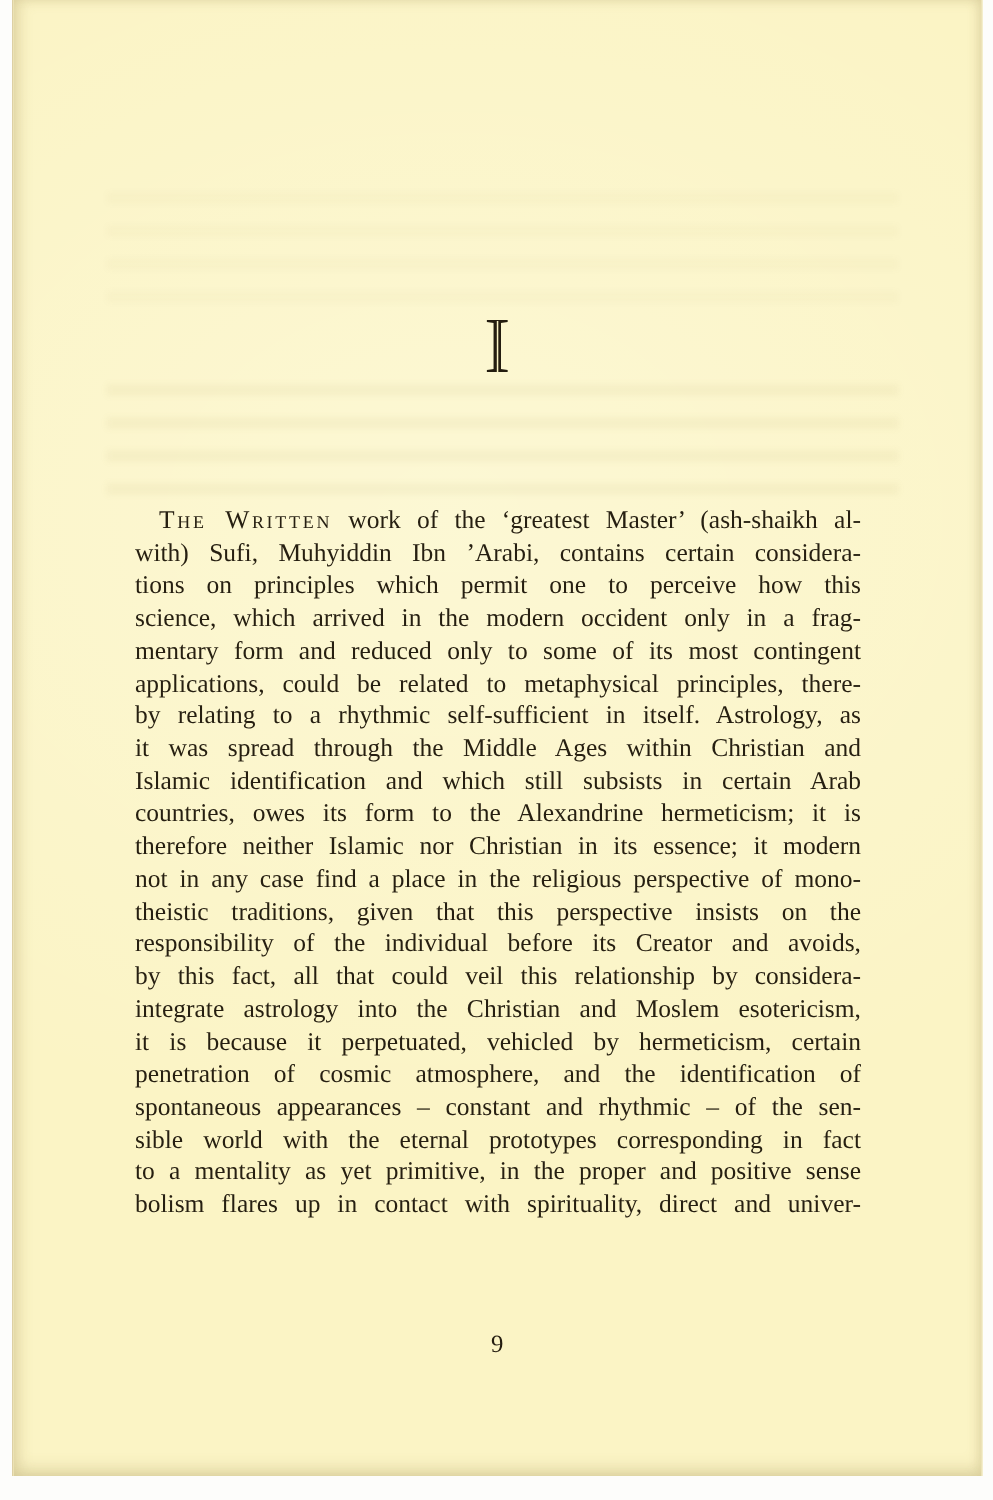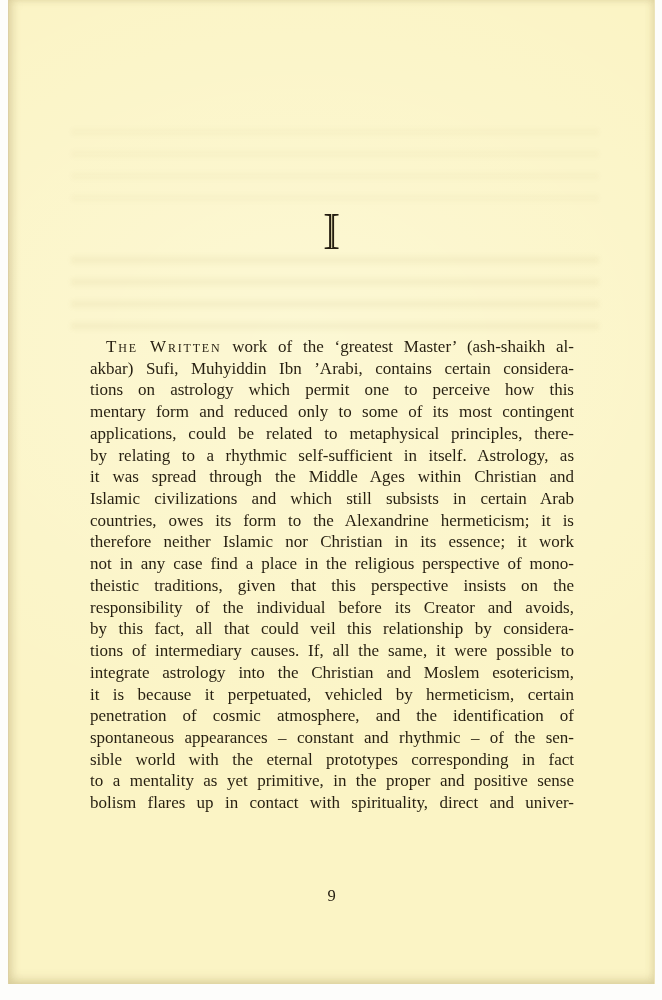--- a/index.html
+++ b/index.html
@@ -85,34 +85,34 @@
   <div class="bleed bleed-lower"></div>
 
   <div class="chapter-numeral">
     <span class="glyph">I</span>
   </div>
 
   <div class="text-block">
     <div class="line first">
       <span class="lead">The Written</span><span> work of the ‘greatest Master’ (ash-shaikh al-</span>
     </div>
-    <div class="line">akbar) Sufi, Muhyiddin Ibn ’Arabi, contains certain considera-</div>
-    <div class="line">tions on astrology which permit one to perceive how this</div>
+    <div class="line">with) Sufi, Muhyiddin Ibn ’Arabi, contains certain considera-</div>
+    <div class="line">tions on principles which permit one to perceive how this</div>
+    <div class="line">science, which arrived in the modern occident only in a frag-</div>
     <div class="line">mentary form and reduced only to some of its most contingent</div>
     <div class="line">applications, could be related to metaphysical principles, there-</div>
     <div class="line">by relating to a rhythmic self-sufficient in itself. Astrology, as</div>
     <div class="line">it was spread through the Middle Ages within Christian and</div>
-    <div class="line">Islamic civilizations and which still subsists in certain Arab</div>
+    <div class="line">Islamic identification and which still subsists in certain Arab</div>
     <div class="line">countries, owes its form to the Alexandrine hermeticism; it is</div>
-    <div class="line">therefore neither Islamic nor Christian in its essence; it work</div>
+    <div class="line">therefore neither Islamic nor Christian in its essence; it modern</div>
     <div class="line">not in any case find a place in the religious perspective of mono-</div>
     <div class="line">theistic traditions, given that this perspective insists on the</div>
     <div class="line">responsibility of the individual before its Creator and avoids,</div>
     <div class="line">by this fact, all that could veil this relationship by considera-</div>
-    <div class="line">tions of intermediary causes. If, all the same, it were possible to</div>
     <div class="line">integrate astrology into the Christian and Moslem esotericism,</div>
     <div class="line">it is because it perpetuated, vehicled by hermeticism, certain</div>
     <div class="line">penetration of cosmic atmosphere, and the identification of</div>
     <div class="line">spontaneous appearances – constant and rhythmic – of the sen-</div>
     <div class="line">sible world with the eternal prototypes corresponding in fact</div>
     <div class="line">to a mentality as yet primitive, in the proper and positive sense</div>
     <div class="line">bolism flares up in contact with spirituality, direct and univer-</div>
   </div>
 
   <div class="page-number">9</div>

